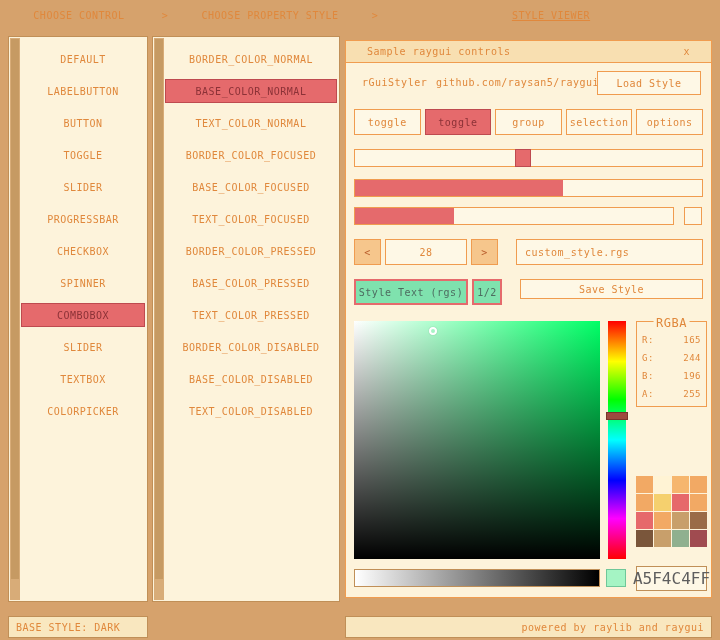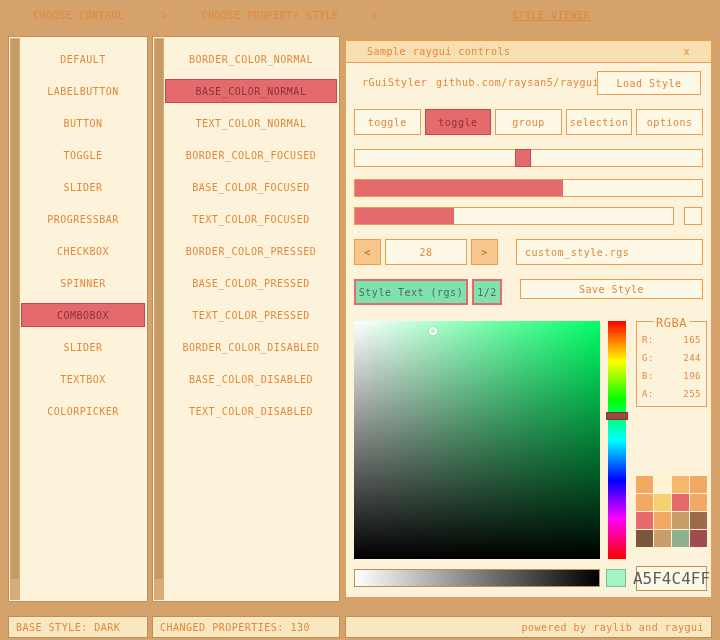--- a/index.html
+++ b/index.html
@@ -235,16 +235,15 @@
         </div>
 
       <div class="abs alpha-bar"></div>
       <div class="abs preview" id="color-preview" style="background: rgb(165, 244, 196);"></div>
       <div class="abs hexbox">A5F4C4FF</div>
 
     </div>
   </div>
 
   <div class="statusbar-seg sb1">BASE STYLE: DARK</div>
-  <div class="statusbar-seg sb2">CHANGED PROPERTIES: 130</div>
   <div class="statusbar-seg sb3">powered by raylib and raygui</div>
 
 </div>
 
 </body></html>

